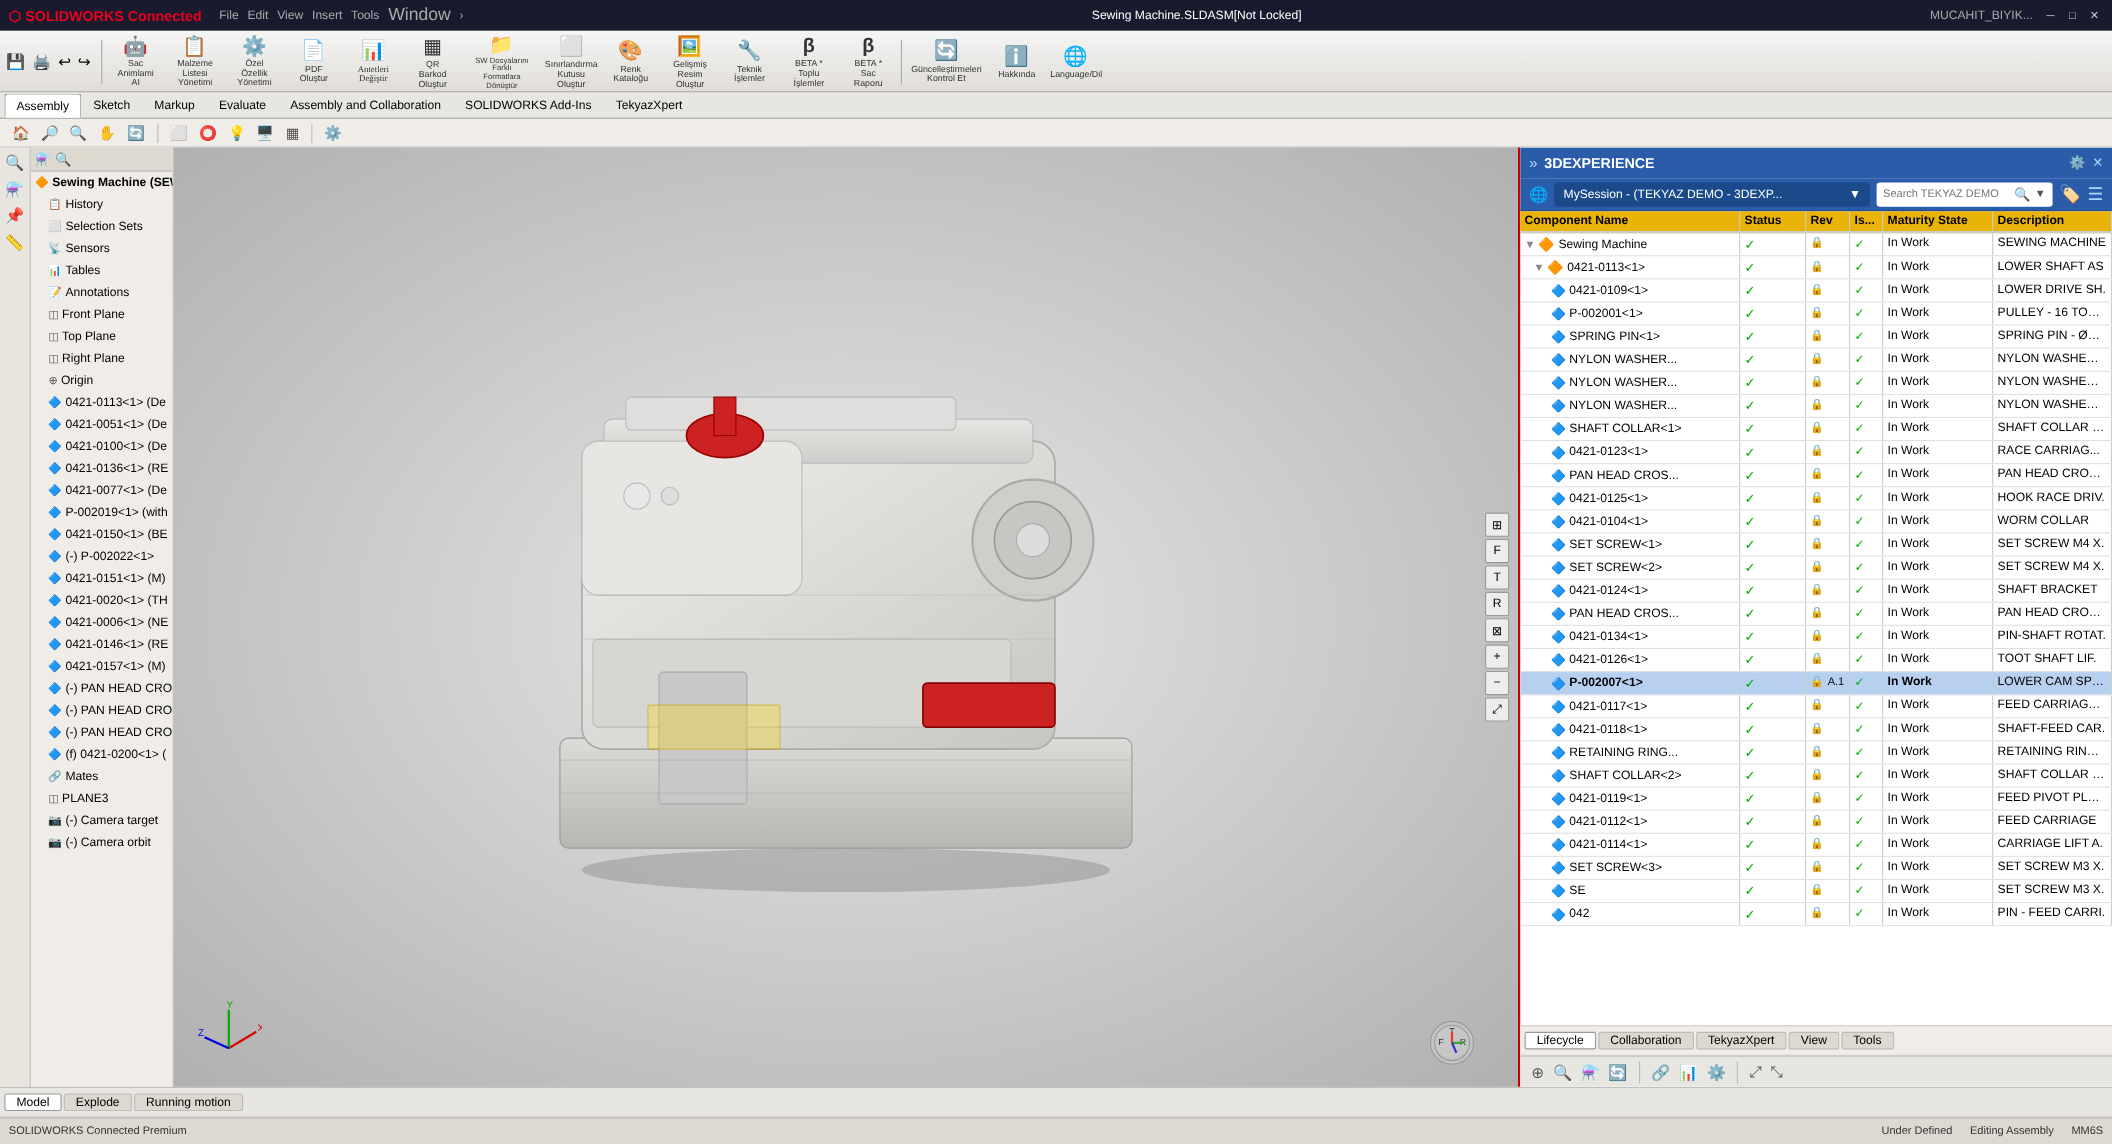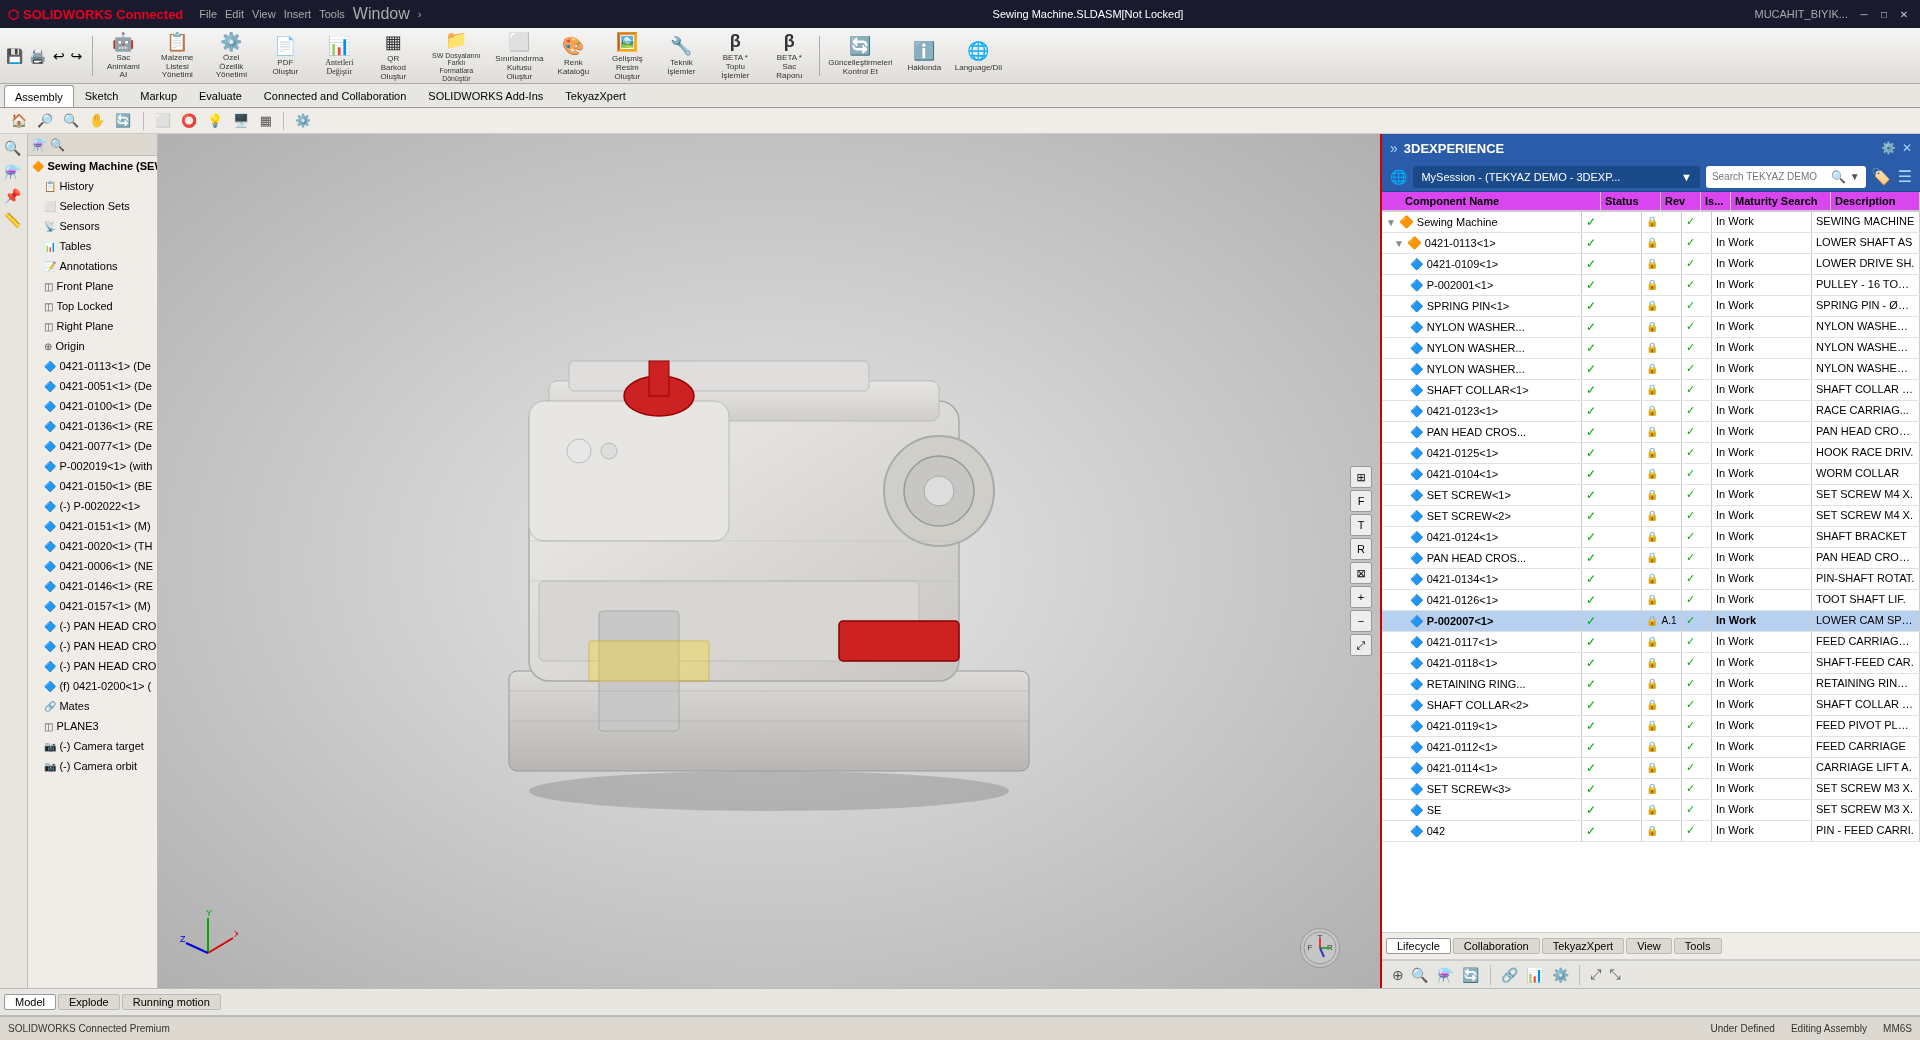--- a/index.html
+++ b/index.html
@@ -101,22 +101,22 @@
       color: white; font-size: 12px; padding: 0 8px; gap: 6px;
     }
     #panel-header .expand-btn { font-size: 14px; cursor: pointer; color: #aad4ff; }
     #panel-header .panel-title { font-weight: bold; font-size: 13px; flex: 0 0 auto; }
 
     
     #component-table { flex: 1; overflow-y: auto; overflow-x: hidden; }
     .table-header {
       display: grid;
       grid-template-columns: 200px 60px 40px 30px 100px 1fr;
-      background: #d946ef; border-bottom: 2px solid #ccc;
-      font-size: 11px; font-weight: bold; position: sticky; top: 0; z-index: 10; padding-left: 19px;
+      background: #eab308; border-bottom: 2px solid #ccc;
+      font-size: 11px; font-weight: bold; position: sticky; top: 0; z-index: 10;
     }
     .table-header div, .table-row-cells div {
       padding: 3px 4px; border-right: 1px solid #ccc; overflow: hidden;
       text-overflow: ellipsis; white-space: nowrap;
     }
     .table-row-cells {
       display: grid;
       grid-template-columns: 200px 60px 40px 30px 100px 1fr;
       font-size: 11px; border-bottom: 1px solid #e0e0e0;
       cursor: pointer;
@@ -258,21 +258,21 @@
     <span class="toolbar-icon">🌐</span>
     <span style="font-size:8px;">Language/Dil</span>
   </div>
 </div>
 
 <div id="tab-bar">
   <div class="tab active">Assembly</div>
   <div class="tab">Sketch</div>
   <div class="tab">Markup</div>
   <div class="tab">Evaluate</div>
-  <div class="tab">Connected and Collaboration</div>
+  <div class="tab">Assembly and Collaboration</div>
   <div class="tab">SOLIDWORKS Add-Ins</div>
   <div class="tab">TekyazXpert</div>
 </div>
 
 <div id="view-toolbar">
   <span class="view-btn">🏠</span>
   <span class="view-btn">🔎</span>
   <span class="view-btn">🔍</span>
   <span class="view-btn">✋</span>
   <span class="view-btn">🔄</span>
@@ -332,21 +332,21 @@
         <span>Annotations</span>
       </div>
       <div class="tree-item">
         <span class="tree-indent"></span>
         <span class="tree-icon">◫</span>
         <span>Front Plane</span>
       </div>
       <div class="tree-item">
         <span class="tree-indent"></span>
         <span class="tree-icon">◫</span>
-        <span>Top Locked</span>
+        <span>Top Plane</span>
       </div>
       <div class="tree-item">
         <span class="tree-indent"></span>
         <span class="tree-icon">◫</span>
         <span>Right Plane</span>
       </div>
       <div class="tree-item">
         <span class="tree-indent"></span>
         <span class="tree-icon">⊕</span>
         <span>Origin</span>
@@ -578,21 +578,21 @@
       <span style="color:#aad4ff;cursor:pointer;font-size:16px;">☰</span>
     </div>
 
     <div id="component-table">
 
       <div class="table-header">
         <div>Component Name</div>
         <div>Status</div>
         <div>Rev</div>
         <div>Is...</div>
-        <div>Maturity Search</div>
+        <div>Maturity State</div>
         <div>Description</div>
       </div>
 
       <div class="table-row-cells">
         <div style="display:flex;align-items:center;">
           <span style="margin-right:3px;color:#888;font-size:10px;">▼</span>
           <span style="font-size:12px;color:#ff8800;margin-right:3px;">🔶</span>
           <span>Sewing Machine</span>
         </div>
         <div><span class="status-icon">✓</span></div>

